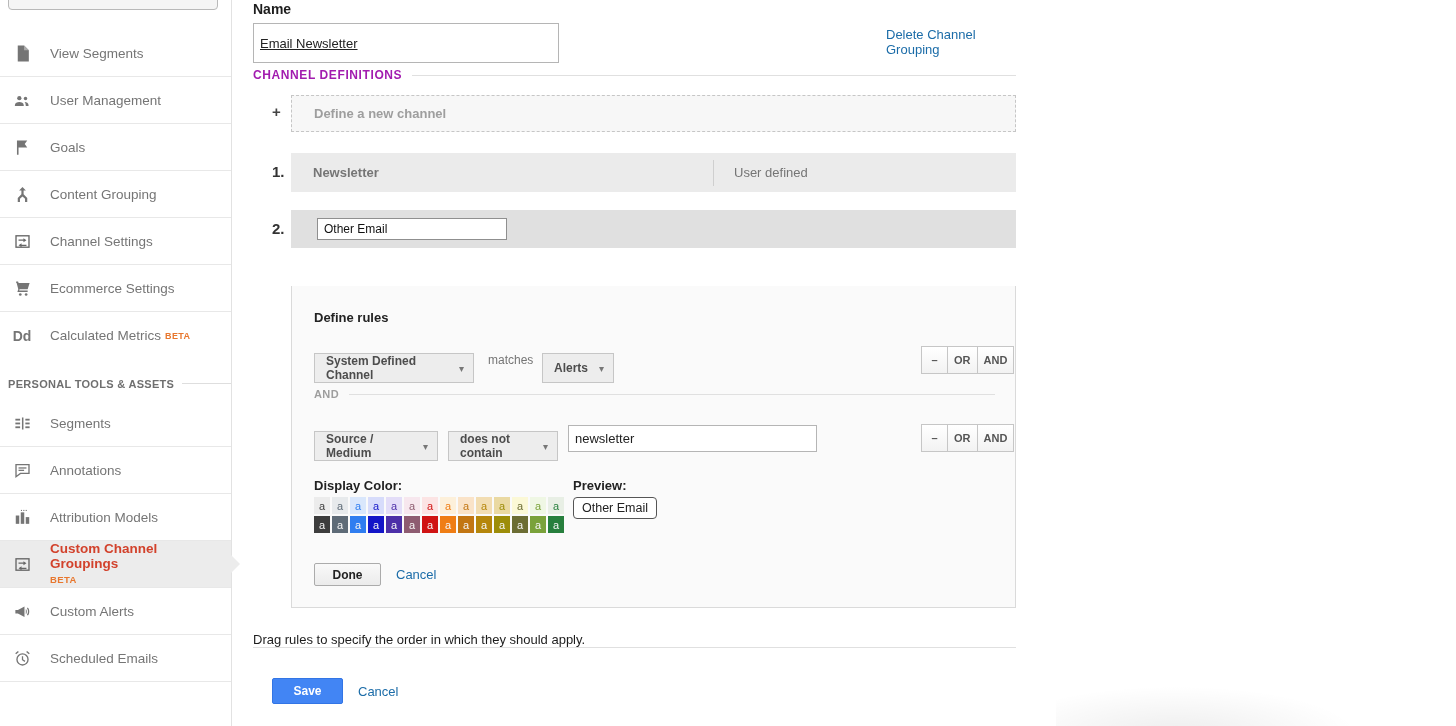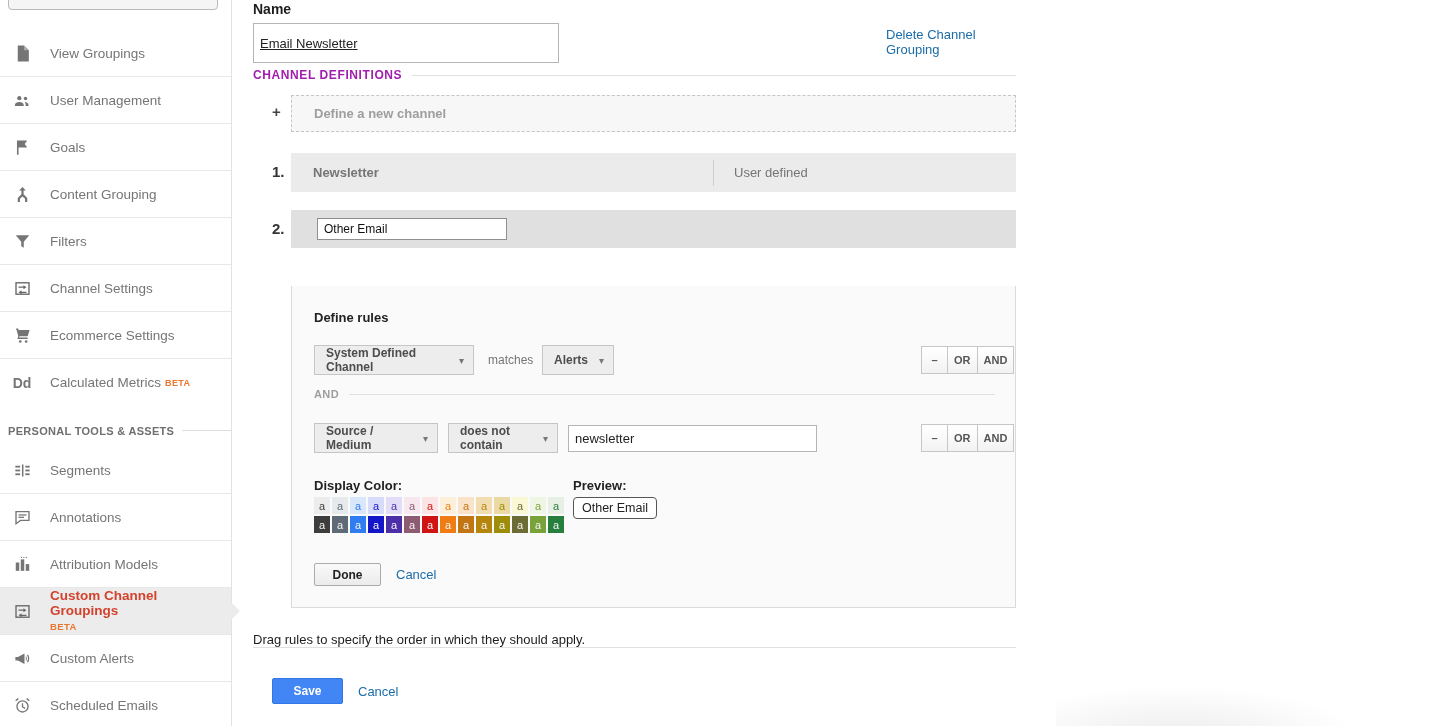--- a/index.html
+++ b/index.html
@@ -67,21 +67,21 @@
   .row2-header { background:#e0e0e0; height:38px; position:relative; }
   .row2-header input { position:absolute; left:26px; top:8px; width:190px; height:22px;
                        border:1px solid #8f8f8f; font-size:12px; padding:2px 6px;
                        font-family:"Liberation Sans",sans-serif; color:#111; }
   .editor-panel { position:relative; background:#fafafa; border:1px solid #dadada;
                   border-top:none; width:725px; height:322px; }
 
   .bold-label { font-size:13px; font-weight:bold; color:#222; }
   .dropdown { display:inline-flex; align-items:center; justify-content:space-between;
               background:#ededed; border:1px solid #c6c6c6; height:30px;
-              padding:0 9px 0 11px; cursor:pointer; }
+              padding:0 9px 0 11px; cursor:pointer;margin-top:8px; }
   .dropdown .dtext { font-size:12px; font-weight:bold; color:#4d4d4d; }
   .dropdown .caret { font-size:10px; color:#777; margin-left:10px; }
   .matches-lbl { font-size:12px; color:#757575; }
 
   .btn-group { display:inline-flex; height:28px; }
   .btn-seg { display:flex; align-items:center; justify-content:center; min-width:27px;
              padding:0 6px; border:1px solid #c6c6c6; border-left:none;
              background:linear-gradient(#ffffff,#f2f2f2); font-size:11px;
              font-weight:bold; color:#555; cursor:pointer; }
   .btn-seg:first-child { border-left:1px solid #c6c6c6; }
@@ -119,21 +119,21 @@
   <aside class="sidebar">
     <div class="top-box"></div>
     <nav class="side-nav">
         <div class="side-item">
           <span class="ic">
             <svg viewBox="0 0 24 24">
               <path d="M6 2h8l6 6v14H6z" fill="#757575"></path>
               <path d="M14 2l6 6h-6z" fill="#ababab"></path>
             </svg>
           </span>
-          <span class="lbl">View Groupings</span>
+          <span class="lbl">View Segments</span>
         </div>
         <div class="side-item">
           <span class="ic">
             <svg viewBox="0 0 24 24" fill="#757575">
               <circle cx="8" cy="9" r="2.7"></circle>
               <circle cx="15.8" cy="9.4" r="2.2"></circle>
               <path d="M2.4 18c0-2.7 2.8-4.1 5.6-4.1S13.6 15.3 13.6 18v1H2.4z"></path>
               <path d="M14.7 14c2.4.2 4.9 1.4 4.9 3.7v1.3h-3.5V18c0-1.6-.5-2.9-1.4-4z"></path>
             </svg>
           </span>
@@ -147,28 +147,20 @@
           </span>
           <span class="lbl">Goals</span>
         </div>
         <div class="side-item">
           <span class="ic">
             <svg viewBox="0 0 24 24" fill="#757575">
               <path d="M12 2.5l4.3 4.3h-2.9v5l4.6 4.6v5.1h-2.8v-4L12 14.4 8.8 17.5v4H6V16.4l4.6-4.6v-5H7.7z"></path>
             </svg>
           </span>
           <span class="lbl">Content Grouping</span>
-        </div>
-        <div class="side-item">
-          <span class="ic">
-            <svg viewBox="0 0 24 24" fill="#757575">
-              <path d="M3.5 4h17l-6.9 8.3V20l-3.2-2v-5.7z"></path>
-            </svg>
-          </span>
-          <span class="lbl">Filters</span>
         </div>
         <div class="side-item">
           <span class="ic">
             <svg viewBox="0 0 24 24">
               <rect x="3.8" y="4.8" width="16.4" height="14.4" fill="none" stroke="#666" stroke-width="1.7"></rect>
               <path d="M7 9.6h6.2V7.8L17 10.4l-3.8 2.6v-1.8H7z" fill="#666"></path>
               <path d="M17 16h-6.2v-1.8L7 16.8l3.8 2.6v-1.8H17z" fill="#666"></path>
             </svg>
           </span>
           <span class="lbl">Channel Settings</span>

